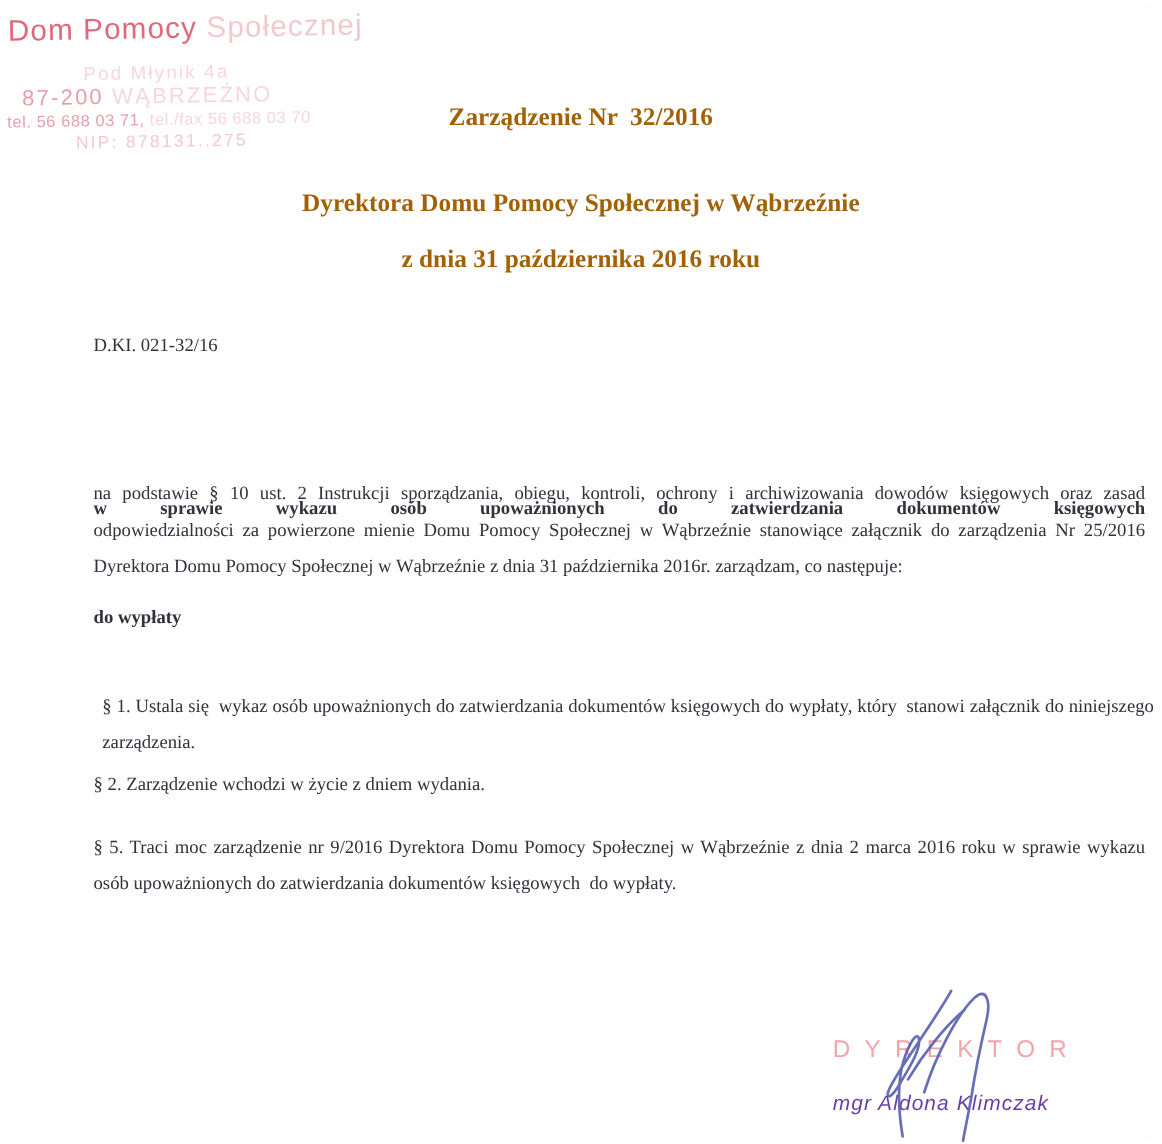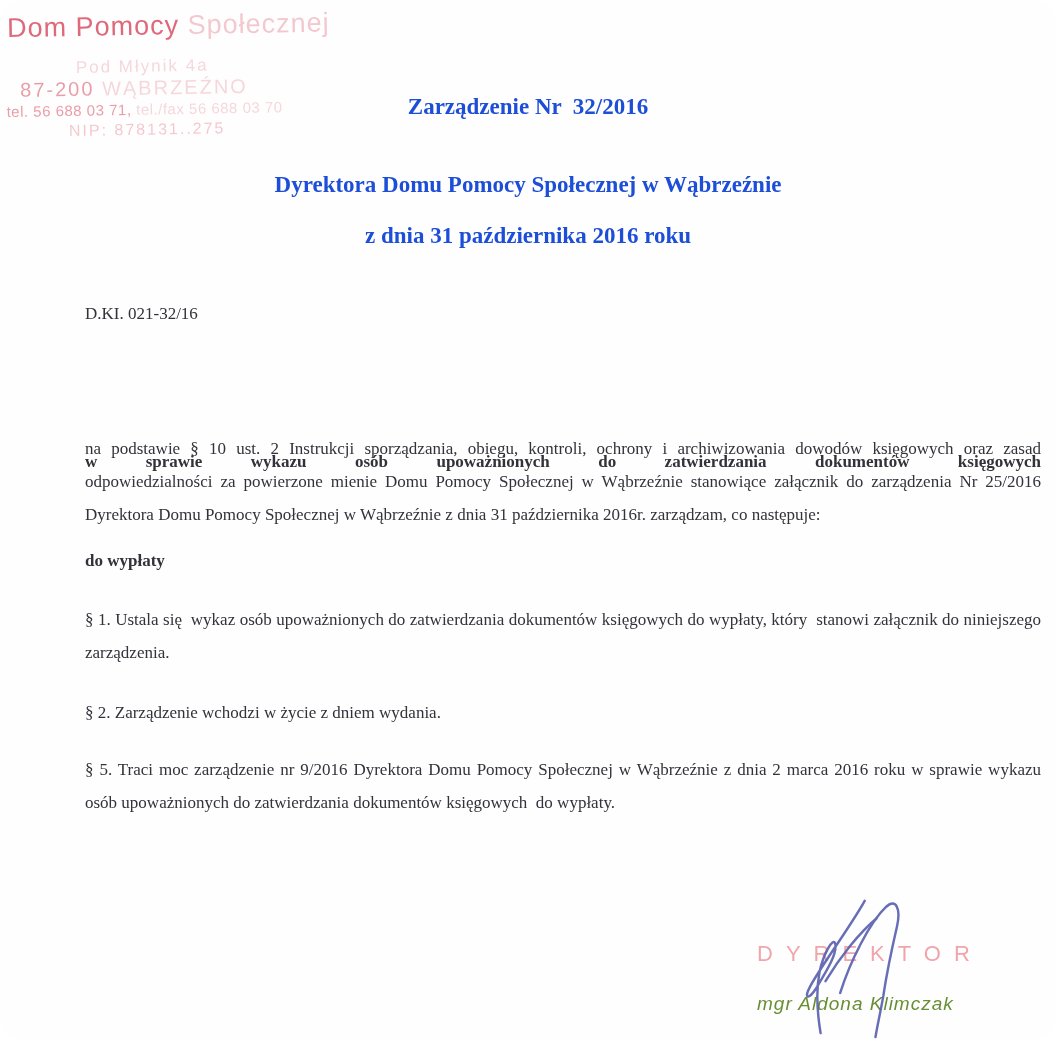--- a/index.html
+++ b/index.html
@@ -35,42 +35,42 @@
   .ink-faint  { opacity: 0.30; }
   .ink-ghost  { opacity: 0.22; }
 
   
   .heading {
     position: absolute;
     left: 0; width: 1056px;
     text-align: center;
     font-weight: bold;
     font-size: 23px;
-    color: #1d4ed8;
+    color: #a16207;
     white-space: pre-wrap;
   }
   .h1 { top: 94px; }
   .h2 { top: 172px; }
   .h3 { top: 223px; }
 
   
   .block {
     position: absolute;
     left: 85px;
     width: 956px;
     font-size: 17px;
     line-height: 33px;
     white-space: pre-wrap;
   }
   .ref     { top: 297px; }
   .subject { top: 379px; font-weight: bold; }
   .subject .just-line { text-align: justify; text-align-last: justify; }
   .par     { text-align: justify; }
   .preamble{ top: 432px; }
-  .par1    { top: 603px; }
+  .par1    { top: 625px; margin-left: 8px; }
   .par2    { top: 696px; }
   .par4    { top: 753px; }
 
   
   .role-stamp {
     position: absolute;
     left: 757px; top: 941px;
     font-family: "Liberation Sans", sans-serif;
     font-size: 22px;
     letter-spacing: 13px;
@@ -78,21 +78,21 @@
     opacity: 0.85;
     white-space: pre;
   }
   .name-stamp {
     position: absolute;
     left: 757px; top: 993px;
     font-family: "Liberation Sans", sans-serif;
     font-style: italic;
     font-size: 19px;
     letter-spacing: 1px;
-    color: #4d7c0f;
+    color: #4c1d95;
     opacity: 0.85;
     white-space: pre;
   }
   .signature-svg {
     position: absolute;
     left: 765px; top: 893px;
     width: 170px; height: 147px;
   }
 </style>
 </head>

